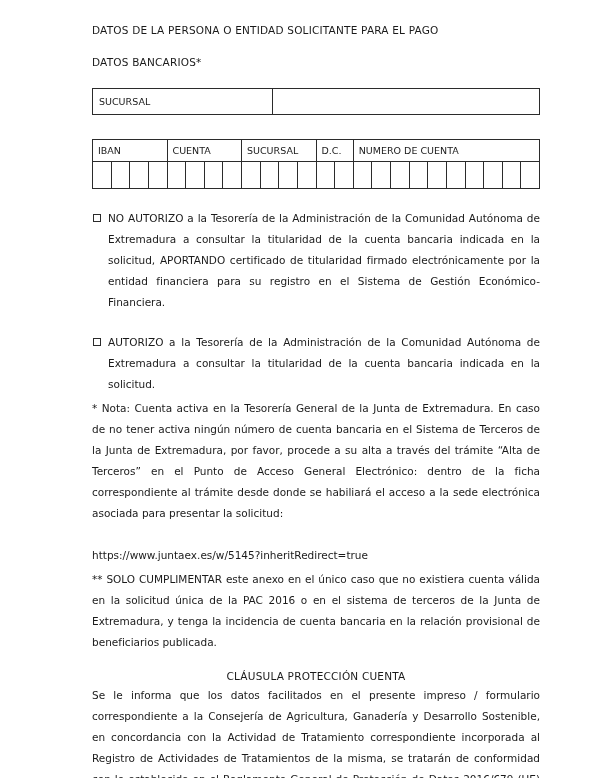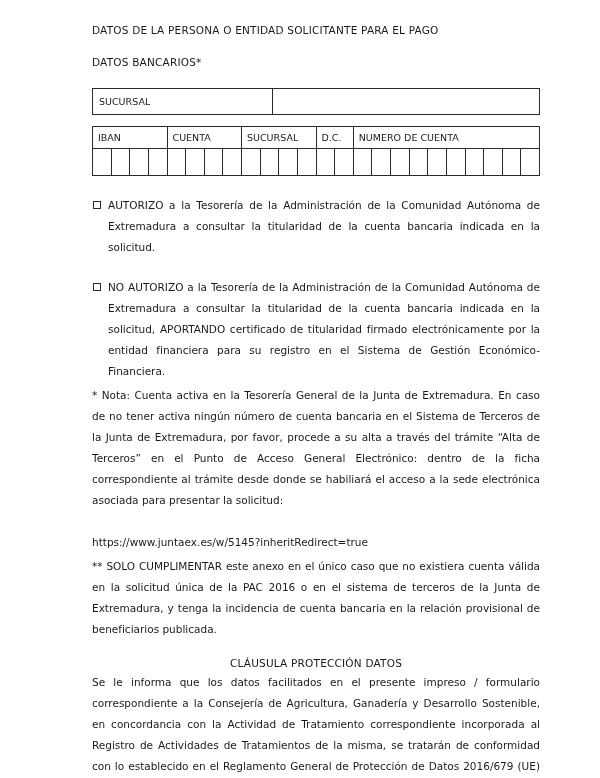--- a/index.html
+++ b/index.html
@@ -37,21 +37,21 @@
     font-size: 9.5px;
     padding: 0 0 0 6px;
     vertical-align: middle;
   }
   table.bank td.bank-label { width: 180px; }
 
   
   table.iban {
     width: 100%;
     border-collapse: collapse;
-    margin-top: 11px;
+    margin-top: 24px;
     table-layout: fixed;
     border-radius: 13px;
   }
   table.iban td {
     border: 1px solid #2b2b2b;
     overflow: hidden;
   }
   table.iban td.iban-head {
     height: 22px;
     font-size: 9.5px;
@@ -153,31 +153,31 @@
           <td class="iban-box"></td>
           <td class="iban-box"></td>
           <td class="iban-box"></td>
         </tr>
     </tbody>
   </table>
 
   <div>
       <div class="cb-para">
         <span class="cb-box"></span>
-        <span class="cb-text">AUTORIZO a la Tesorería de la Administración de la Comunidad Autónoma de Extremadura a consultar la titularidad de la cuenta bancaria indicada en la solicitud.</span>
+        <span class="cb-text">NO AUTORIZO a la Tesorería de la Administración de la Comunidad Autónoma de Extremadura a consultar la titularidad de la cuenta bancaria indicada en la solicitud, APORTANDO certificado de titularidad firmado electrónicamente por la entidad financiera para su registro en el Sistema de Gestión Económico- Financiera.</span>
       </div>
       <div class="cb-para">
         <span class="cb-box"></span>
-        <span class="cb-text">NO AUTORIZO a la Tesorería de la Administración de la Comunidad Autónoma de Extremadura a consultar la titularidad de la cuenta bancaria indicada en la solicitud, APORTANDO certificado de titularidad firmado electrónicamente por la entidad financiera para su registro en el Sistema de Gestión Económico- Financiera.</span>
+        <span class="cb-text">AUTORIZO a la Tesorería de la Administración de la Comunidad Autónoma de Extremadura a consultar la titularidad de la cuenta bancaria indicada en la solicitud.</span>
       </div>
     </div>
 
   <p class="body-par">* Nota: Cuenta activa en la Tesorería General de la Junta de Extremadura. En caso de no tener activa ningún número de cuenta bancaria en el Sistema de Terceros de la Junta de Extremadura, por favor, procede a su alta a través del trámite “Alta de Terceros” en el Punto de Acceso General Electrónico: dentro de la ficha correspondiente al trámite desde donde se habiliará el acceso a la sede electrónica asociada para presentar la solicitud:</p>
 
   <p class="url-par">https://www.juntaex.es/w/5145?inheritRedirect=true</p>
 
   <p class="body-par">** SOLO CUMPLIMENTAR este anexo en el único caso que no existiera cuenta válida en la solicitud única de la PAC 2016 o en el sistema de terceros de la Junta de Extremadura, y tenga la incidencia de cuenta bancaria en la relación provisional de beneficiarios publicada.</p>
 
-  <h2 class="clause-heading">CLÁUSULA PROTECCIÓN DATOS</h2>
+  <h2 class="clause-heading">CLÁUSULA PROTECCIÓN CUENTA</h2>
 
   <p class="body-par">Se le informa que los datos facilitados en el presente impreso / formulario correspondiente a la Consejería de Agricultura, Ganadería y Desarrollo Sostenible, en concordancia con la Actividad de Tratamiento correspondiente incorporada al Registro de Actividades de Tratamientos de la misma, se tratarán de conformidad con lo establecido en el Reglamento General de Protección de Datos 2016/679 (UE) de 27 de abril de 2016 y la Ley Orgánica 3/2018, de 5 de diciembre, de Protección de Datos Personales y garantías de los derechos digitales.</p>
 
 </div>
 
 </body></html>

